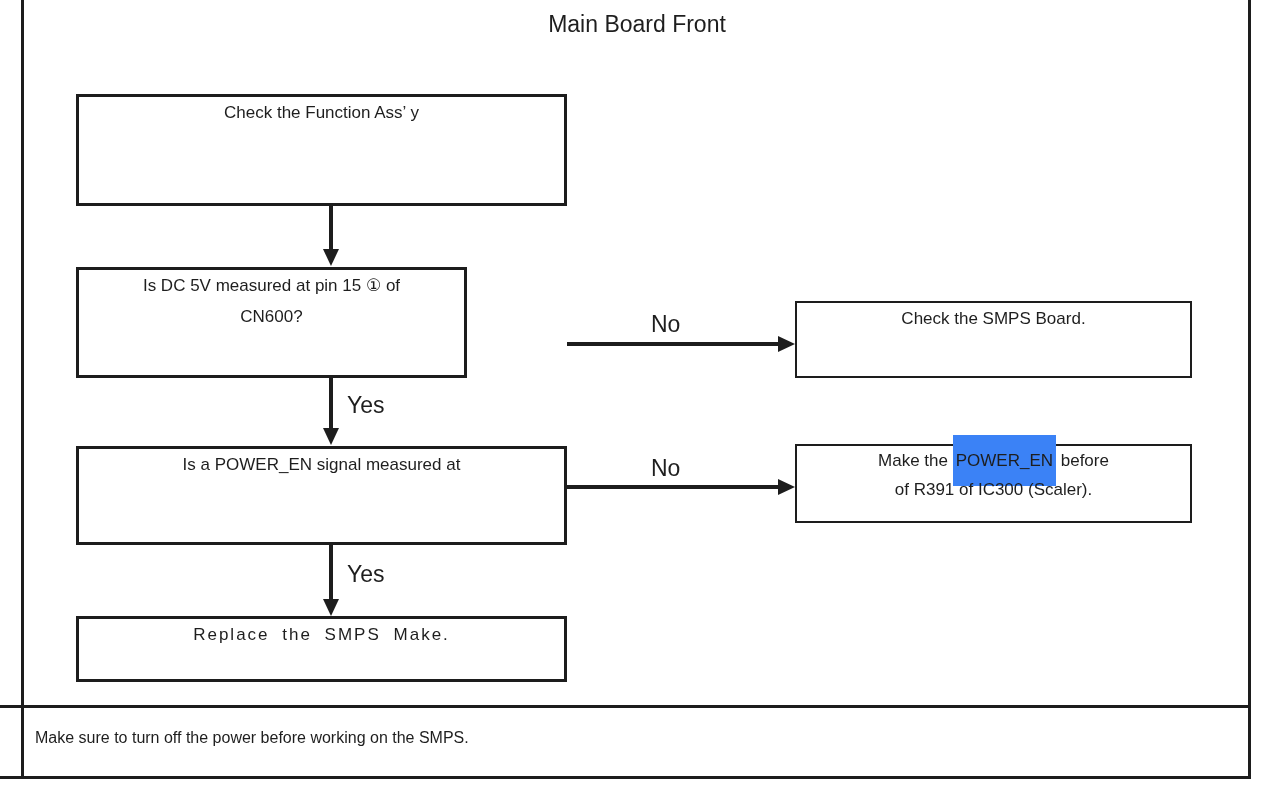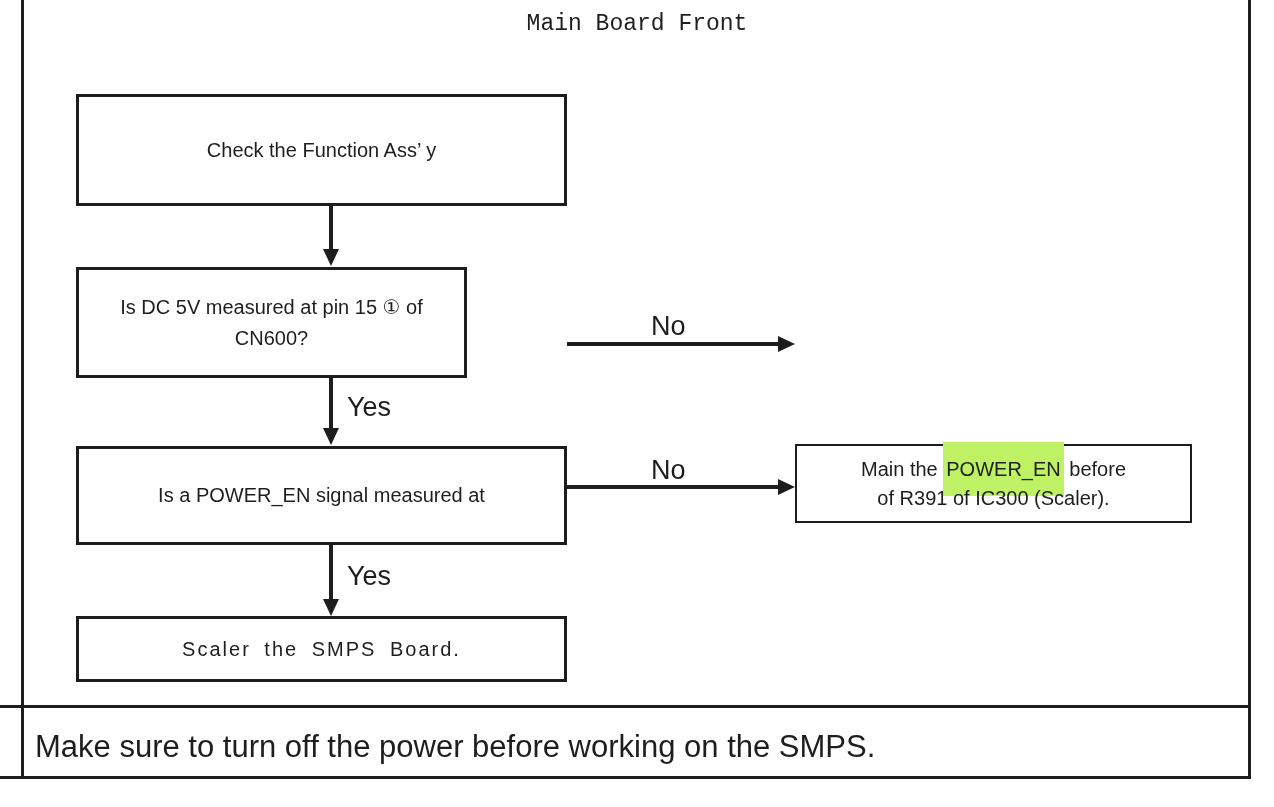--- a/index.html
+++ b/index.html
@@ -13,65 +13,64 @@
   }
   .line{position:absolute;background:#1d1d1d;}
   .flow-box{
     position:absolute;
     box-sizing:border-box;
     border:3px solid #1d1d1d;
     background:#ffffff;
     display:flex;
     flex-direction:column;
     align-items:center;
-    justify-content:center;
+    justify-content:flex-start;
     text-align:center;
-    font-size:20px;
+    font-size:17px;
     line-height:31px;
     color:#1e1e1e;
   }
   .page-title{
     position:absolute;
     text-align:center;
     font-size:23px;
     color:#1e1e1e;
     white-space:nowrap;
-    font-family:Liberation Mono, monospace;
   }
   .varrow-line{position:absolute;width:4px;background:#1d1d1d;}
   .varrow-head{
     position:absolute;width:0;height:0;
     border-left:8px solid transparent;
     border-right:8px solid transparent;
     border-top:17px solid #1d1d1d;
   }
   .harrow-line{position:absolute;height:4px;background:#1d1d1d;}
   .harrow-head{
     position:absolute;width:0;height:0;
     border-top:8px solid transparent;
     border-bottom:8px solid transparent;
     border-left:17px solid #1d1d1d;
   }
   .branch-label{
     position:absolute;
-    font-size:27px;
+    font-size:23px;
     color:#1e1e1e;
     white-space:nowrap;
   }
   .spaced{
     letter-spacing:2px;
     word-spacing:6px;
   }
   .hl{
-    background:#bef264;
+    background:#3b82f6;
     padding:16px 3px;
   }
   .note-text{
     position:absolute;
-    font-size:31px;
+    font-size:16px;
     color:#1e1e1e;
     white-space:nowrap;
   }
 </style>
 </head>
 <body>
 
 <div id="page">
 
   <div class="line" style="left:21px;top:0;width:3px;height:779px;"></div>
@@ -90,43 +89,46 @@
 
   <div class="flow-box" style="left:76px;top:267px;width:391px;height:111px;">
     <span>Is DC 5V measured at pin 15 ① of</span>
     <span>CN600?</span>
   </div>
 
   <div class="branch-label" style="left:651px;top:311px;">No</div>
   <div class="harrow-line" style="left:567px;top:342px;width:212px;"></div>
   <div class="harrow-head" style="left:778px;top:336px;"></div>
 
+  <div class="flow-box" style="left:795px;top:301px;width:397px;height:77px;border-width:2.5px;">
+    <span>Check the SMPS Board.</span>
+  </div>
 
   <div class="varrow-line" style="left:329px;top:378px;height:51px;"></div>
   <div class="varrow-head" style="left:323px;top:428px;"></div>
   <div class="branch-label" style="left:347px;top:392px;">Yes</div>
 
   <div class="flow-box" style="left:76px;top:446px;width:491px;height:99px;">
     <span>Is a POWER_EN signal measured at</span>
   </div>
 
   <div class="branch-label" style="left:651px;top:455px;">No</div>
   <div class="harrow-line" style="left:567px;top:485px;width:212px;"></div>
   <div class="harrow-head" style="left:778px;top:479px;"></div>
 
   <div class="flow-box" style="left:795px;top:444px;width:397px;height:79px;border-width:2.5px;line-height:29px;">
     <span>
-      <span>Main the </span><span class="hl">POWER_EN</span><span> before</span>
+      <span>Make the </span><span class="hl">POWER_EN</span><span> before</span>
     </span>
     <span>of R391 of IC300 (Scaler).</span>
   </div>
 
   <div class="varrow-line" style="left:329px;top:545px;height:55px;"></div>
   <div class="varrow-head" style="left:323px;top:599px;"></div>
   <div class="branch-label" style="left:347px;top:561px;">Yes</div>
 
   <div class="flow-box spaced" style="left:76px;top:616px;width:491px;height:66px;">
-    <span>Scaler the SMPS Board.</span>
+    <span>Replace the SMPS Make.</span>
   </div>
 
   <div class="note-text" style="left:35px;top:729px;">Make sure to turn off the power before working on the SMPS.</div>
 
 </div>
 
 </body></html>

